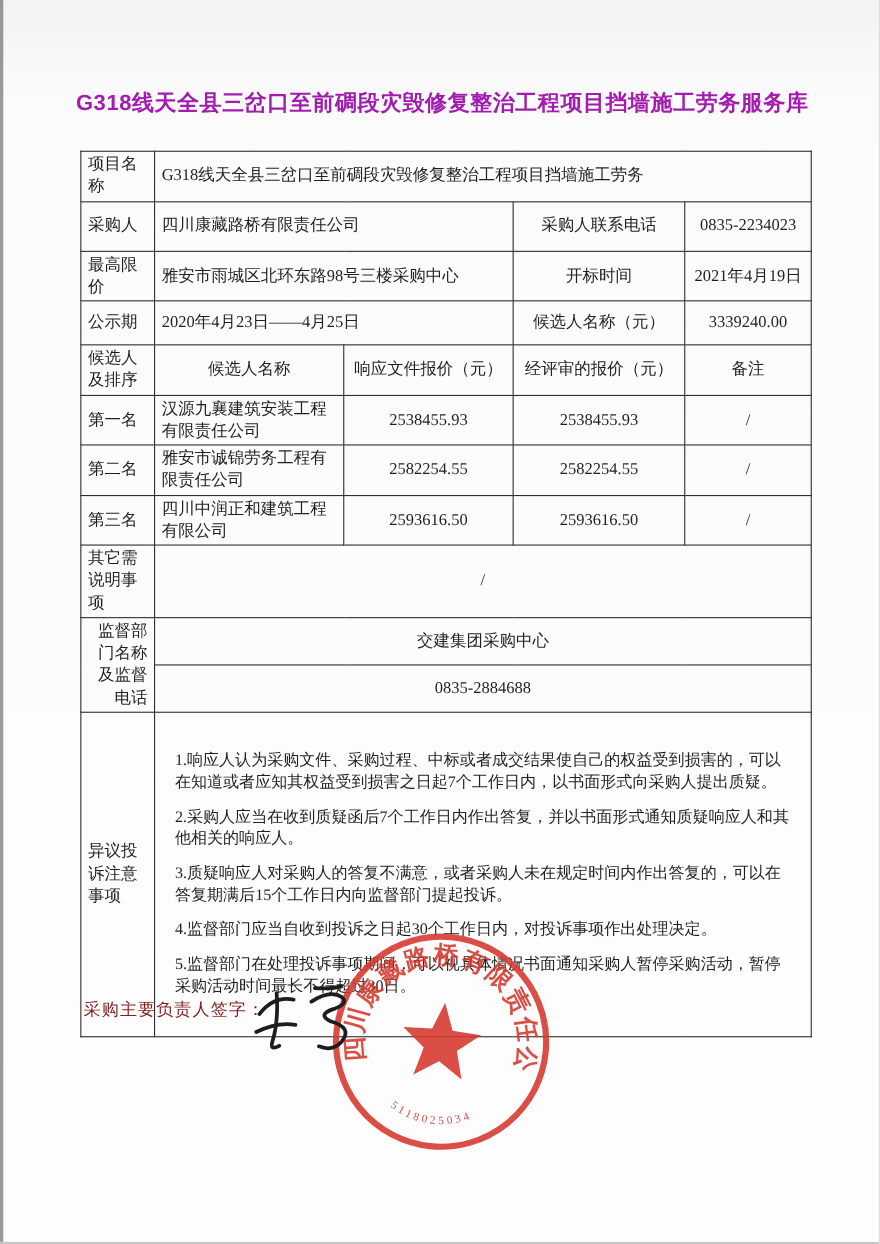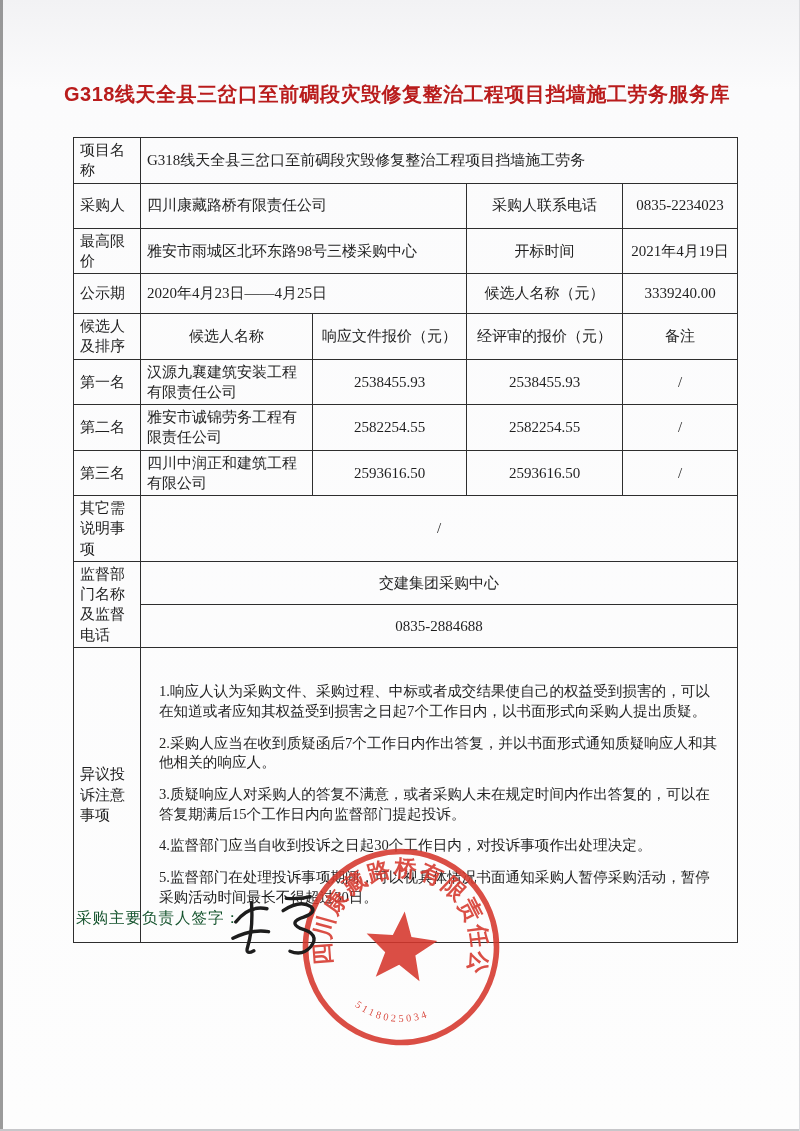--- a/index.html
+++ b/index.html
@@ -10,44 +10,44 @@
     color:#1f1f1f;
   }
   .scan-edge-left{position:absolute;left:0;top:0;width:3px;height:1131px;background:#4a4a4a;opacity:.55;}
   .scan-edge-bottom{position:absolute;left:0;bottom:0;width:800px;height:2px;background:#c7c7ca;}
   .scan-edge-right{position:absolute;right:0;top:0;width:1px;height:1131px;background:#dcdcdf;}
 
   .doc-title{
     position:absolute;left:64px;top:80px;width:676px;
     font-family:"Liberation Sans", sans-serif;
     font-weight:bold;font-size:20px;line-height:1.45;
-    letter-spacing:.5px;color:#b91c1c;
+    text-align:center;letter-spacing:.5px;color:#a21caf;
   }
 
   table.main{
     position:absolute;left:73px;top:137px;width:664px;
     border-collapse:collapse;table-layout:fixed;
     font-size:15px;
   }
   table.main td{
     border:1.6px solid #2e2e2e;
     padding:2px 6px;vertical-align:middle;line-height:1.35;
     word-break:break-all;
   }
   td.lab{padding:2px 4px;}
   td.ctr{text-align:center;padding:2px 2px;}
   tr.r1{height:43px}tr.r2{height:45px}tr.r3{height:44px}tr.r4{height:40px}
   tr.r5{height:44px}tr.r6{height:45px}tr.r7{height:40px}tr.r8{height:40px}
   tr.r9{height:44px}tr.r10a{height:40px}tr.r10b{height:40px}tr.r11{height:295px}
   td.notice{padding:6px 8px;font-size:14.6px;line-height:1.56;}
   td.notice p{margin:12px;}
-  td.superv-lab{text-align:left;padding:2px 3px;}
+  td.superv-lab{text-align:right;padding:2px 3px;}
 
   .sign-row{
-    position:absolute;left:76px;top:908px;font-size:15.5px;letter-spacing:1px;color:#14532d;
+    position:absolute;left:76px;top:908px;font-size:15.5px;letter-spacing:1px;color:#7f1d1d;
   }
   .signature{position:absolute;left:226px;top:884px;z-index:6;transform:rotate(-4deg);}
   .stamp{position:absolute;left:298px;top:844px;width:206px;height:206px;z-index:5;opacity:.88;transform:rotate(6deg);}
 </style>
 </head>
 <body>
 
 <div class="scan-edge-left"></div>
 <div class="scan-edge-bottom"></div>
 <div class="scan-edge-right"></div>

